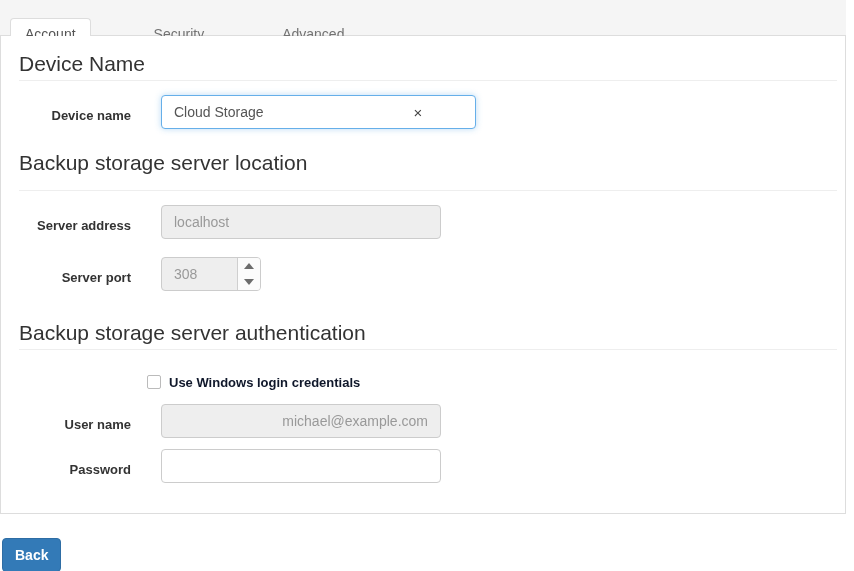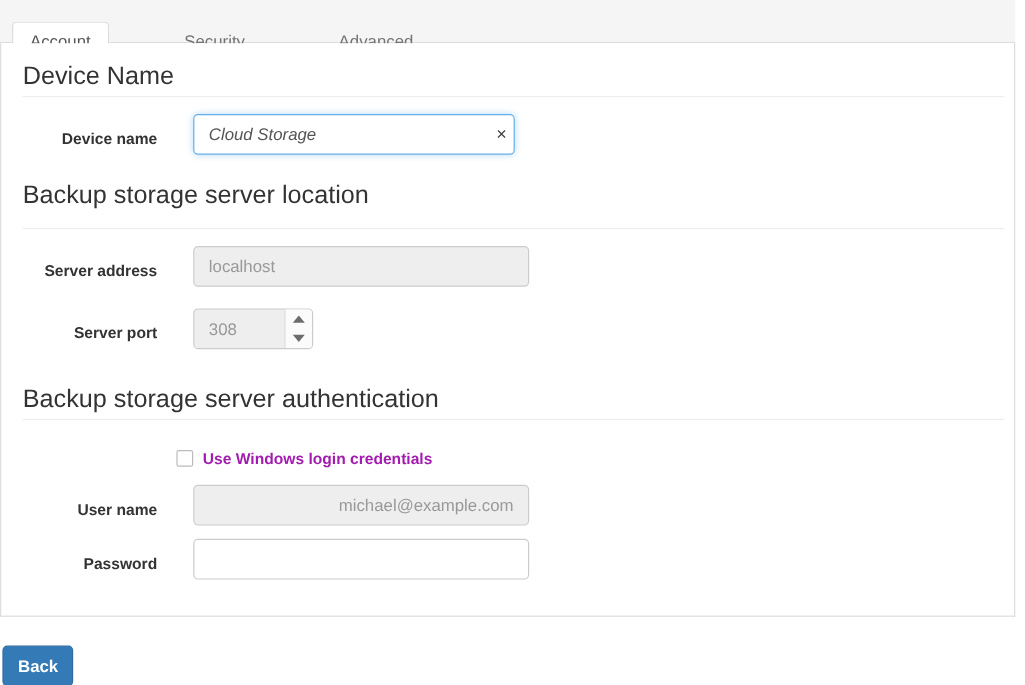--- a/index.html
+++ b/index.html
@@ -198,21 +198,21 @@
     cursor: pointer;
     padding: 0;
     margin: 0;
     appearance: none;
     -webkit-appearance: none;
   }
   .cbx-label {
     position: absolute;
     font-size: 13px;
     font-weight: bold;
-    color: #a21caf;
+    color: #0f172a;
     line-height: 1;
     white-space: nowrap;
     cursor: pointer;
   }
 
   
   .btn {
     position: absolute;
     height: 34px;
     border-radius: 4px;
@@ -254,21 +254,21 @@
       </div>
     </div>
   </div>
 
   <div class="panel">
 
     <div class="section-title" style="top:17px;">Device Name</div>
     <div class="section-rule" style="top:44px;"></div>
 
     <div class="flabel" style="top:73px;">Device name</div>
-    <input class="finput focused" style="top: 59px; width: 268px; font-style: italic;" type="text" value="Cloud Storage">
+    <input class="finput focused" style="top: 59px; width: 315px;" type="text" value="Cloud Storage">
     <button class="clear-btn" style="left:406px;top:65px;">×</button>
 
     <div class="section-title" style="top:116px;">Backup storage server location</div>
     <div class="section-rule" style="top:154px;"></div>
 
     <div class="flabel" style="top:183px;">Server address</div>
     <input class="finput" style="top: 169px; width: 280px;" type="text" disabled="" value="localhost">
 
     <div class="flabel" style="top:235px;">Server port</div>
     <div class="spin-wrap" style="top:221px;">

